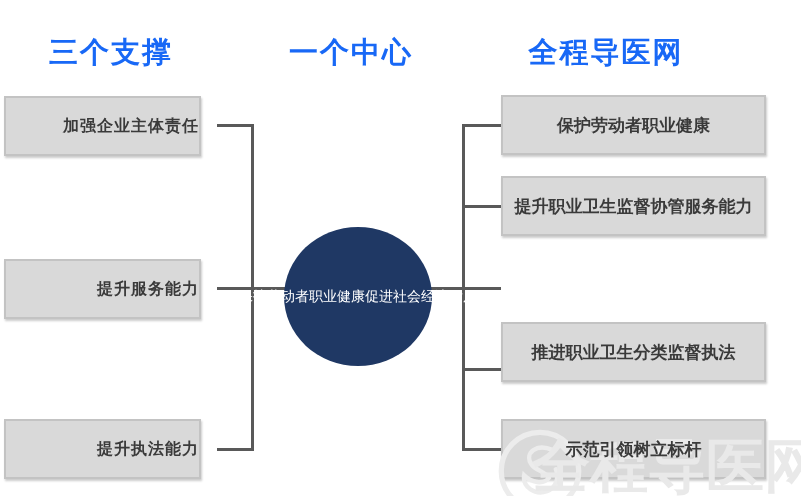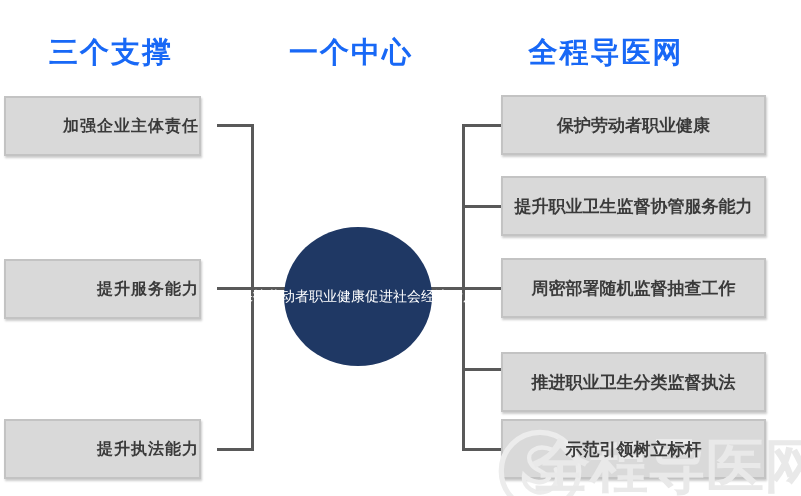--- a/index.html
+++ b/index.html
@@ -112,24 +112,21 @@
   <div class="box left-col" style="top:419px">
     <span>提升执法能力</span>
   </div>
 
   <div class="box right-col" style="top:95px">
     <span>保护劳动者职业健康</span>
   </div>
   <div class="box right-col" style="top:176px">
     <span>提升职业卫生监督协管服务能力</span>
   </div>
-  <div class="box right-col" style="top:258px">
-    <span>周密部署随机监督抽查工作</span>
-  </div>
-  <div class="box right-col" style="top:352px">
+  <div class="box right-col" style="top:322px">
     <span>推进职业卫生分类监督执法</span>
   </div>
   <div class="box right-col" style="top:419px">
     <span>示范引领树立标杆</span>
   </div>
 
   <div class="circle">
     <div>保护劳动者职业健康</div>
     <div>促进社会经济发展</div>
   </div>

